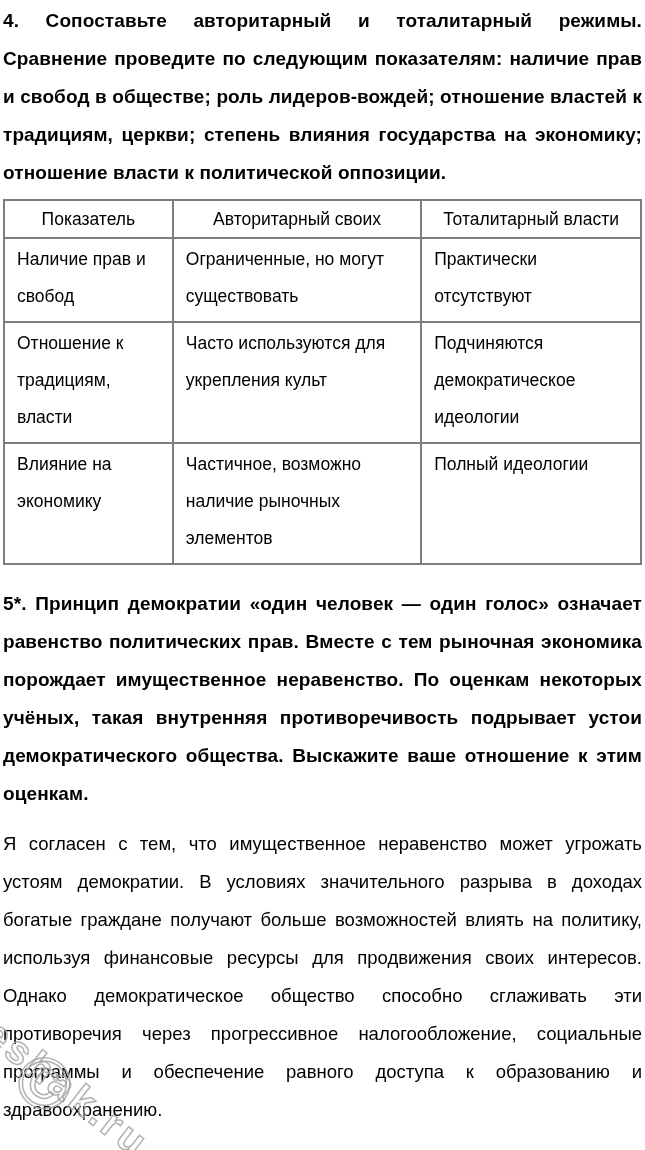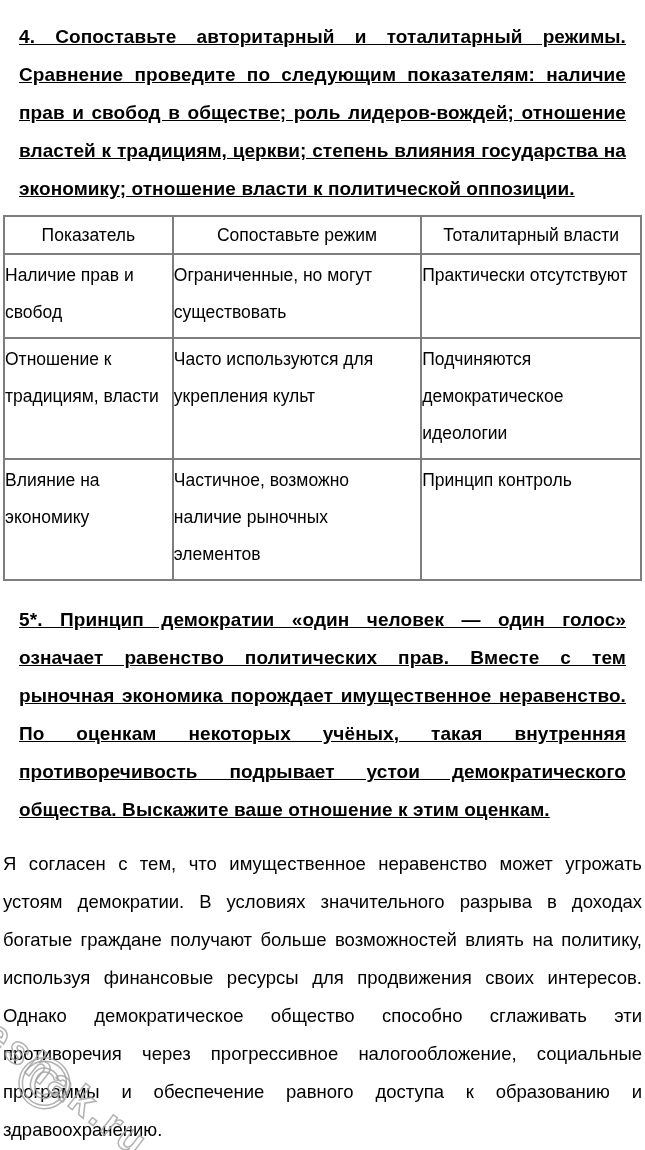--- a/index.html
+++ b/index.html
@@ -13,27 +13,26 @@
     overflow: hidden;
     position: relative;
     font-family: "Liberation Sans", sans-serif;
     color: #000000;
   }
   .page {
     padding: 2px 3px 0 3px;
     position: relative;
   }
   .bold-para {
-    margin: 16px;
+    margin: 0;
     font-size: 19px;
     font-weight: 700;
     line-height: 38px;
     text-align: justify;
     letter-spacing: 0.1px;
-    text-decoration: underline;
   }
   .normal-para {
     margin: 0;
     font-size: 18.5px;
     font-weight: 400;
     line-height: 38px;
     text-align: justify;
   }
   .q4 { margin-bottom: 7px; }
   .q5 { margin-top: 20px; }
@@ -54,21 +53,21 @@
     font-weight: 400;
   }
   table.cmp th {
     text-align: center;
     padding: 5px 4px;
     line-height: 26px;
   }
   table.cmp td {
     text-align: left;
     vertical-align: top;
-    padding: 2px 8px 6px 0;
+    padding: 2px 8px 6px 12px;
     line-height: 37px;
   }
 
   
   .watermark {
     position: absolute;
     left: 0;
     bottom: 0;
     width: 230px;
     height: 160px;
@@ -108,39 +107,39 @@
 
   <table class="cmp">
     <colgroup>
       <col class="c1">
         <col class="c2">
         <col class="c3">
     </colgroup>
     <thead>
       <tr>
         <th>Показатель</th>
-        <th>Сопоставьте режим</th>
+        <th>Авторитарный своих</th>
         <th>Тоталитарный власти</th>
       </tr>
     </thead>
     <tbody>
       <tr>
         <td>Наличие прав и свобод</td>
         <td>Ограниченные, но могут существовать</td>
         <td>Практически отсутствуют</td>
       </tr>
       <tr>
         <td>Отношение к традициям, власти</td>
         <td>Часто используются для укрепления культ</td>
         <td>Подчиняются демократическое идеологии</td>
       </tr>
       <tr>
         <td>Влияние на экономику</td>
         <td>Частичное, возможно наличие рыночных элементов</td>
-        <td>Принцип контроль</td>
+        <td>Полный идеологии</td>
       </tr>
     </tbody>
   </table>
 
   <p class="bold-para q5">5*. Принцип демократии «один человек — один голос» означает равенство политических прав. Вместе с тем рыночная экономика порождает имущественное неравенство. По оценкам некоторых учёных, такая внутренняя противоречивость подрывает устои демократического общества. Выскажите ваше отношение к этим оценкам.</p>
 
   <p class="normal-para answer">Я согласен с тем, что имущественное неравенство может угрожать устоям демократии. В условиях значительного разрыва в доходах богатые граждане получают больше возможностей влиять на политику, используя финансовые ресурсы для продвижения своих интересов. Однако демократическое общество способно сглаживать эти противоречия через прогрессивное налогообложение, социальные программы и обеспечение равного доступа к образованию и здравоохранению.</p>
 
 </div>
 

